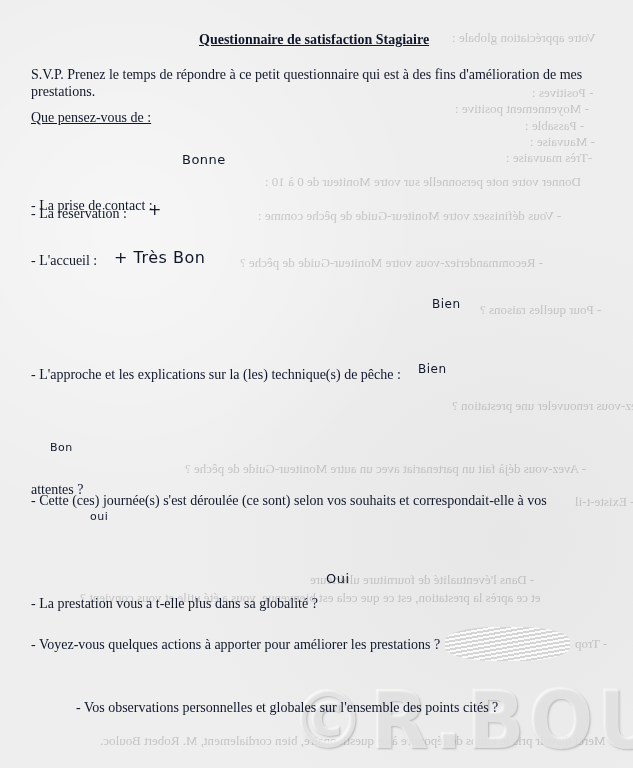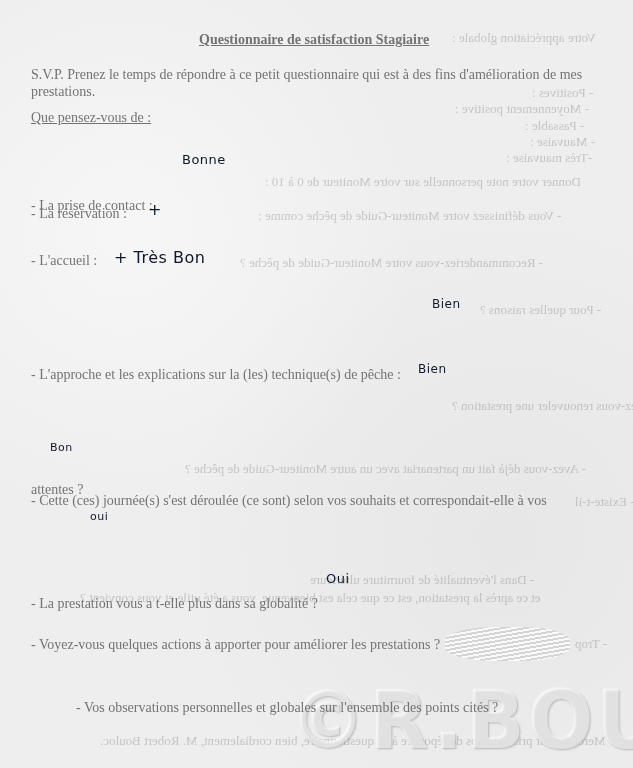--- a/index.html
+++ b/index.html
@@ -6,21 +6,21 @@
     body {
       width: 633px; height: 768px; overflow: hidden; position: relative;
       background: #eeeeee;
       background-image:
         radial-gradient(circle at 20% 30%, rgba(255,255,255,0.5) 0, rgba(255,255,255,0) 40%),
         radial-gradient(circle at 80% 70%, rgba(220,220,220,0.4) 0, rgba(220,220,220,0) 45%);
       font-family: "Liberation Serif", "DejaVu Serif", serif;
       color: #111;
     }
     .page { position: absolute; inset: 0; }
-    .t { position: absolute; font-size: 14px; line-height: 16px; white-space: nowrap; color: #737373; text-align: center; }
+    .t { position: absolute; font-size: 14px; line-height: 16px; white-space: nowrap; color: #0f172a; text-align: center; }
     .title { font-weight: bold; text-decoration: underline; font-size: 14px; }
     .ul { text-decoration: underline; }
     .hw { position: absolute; font-family: "DejaVu Sans", sans-serif; color: #0f172a; font-size: 12px; white-space: nowrap; letter-spacing: 0.5px; }
     .ghost { position: absolute; font-family: "Liberation Serif", serif; font-size: 13px; color: rgba(110,110,110,0.32); white-space: nowrap; transform: scaleX(-1); }
     .watermark {
       position: absolute; left: 290px; top: 676px; font-family: "DejaVu Sans", sans-serif;
       font-weight: bold; font-size: 76px; letter-spacing: 4px; color: rgba(255,255,255,0.55);
       text-shadow: 1px 1px 2px rgba(120,120,120,0.45), -1px -1px 1px rgba(255,255,255,0.6);
       transform: scaleY(1.05); white-space: nowrap;
     }

